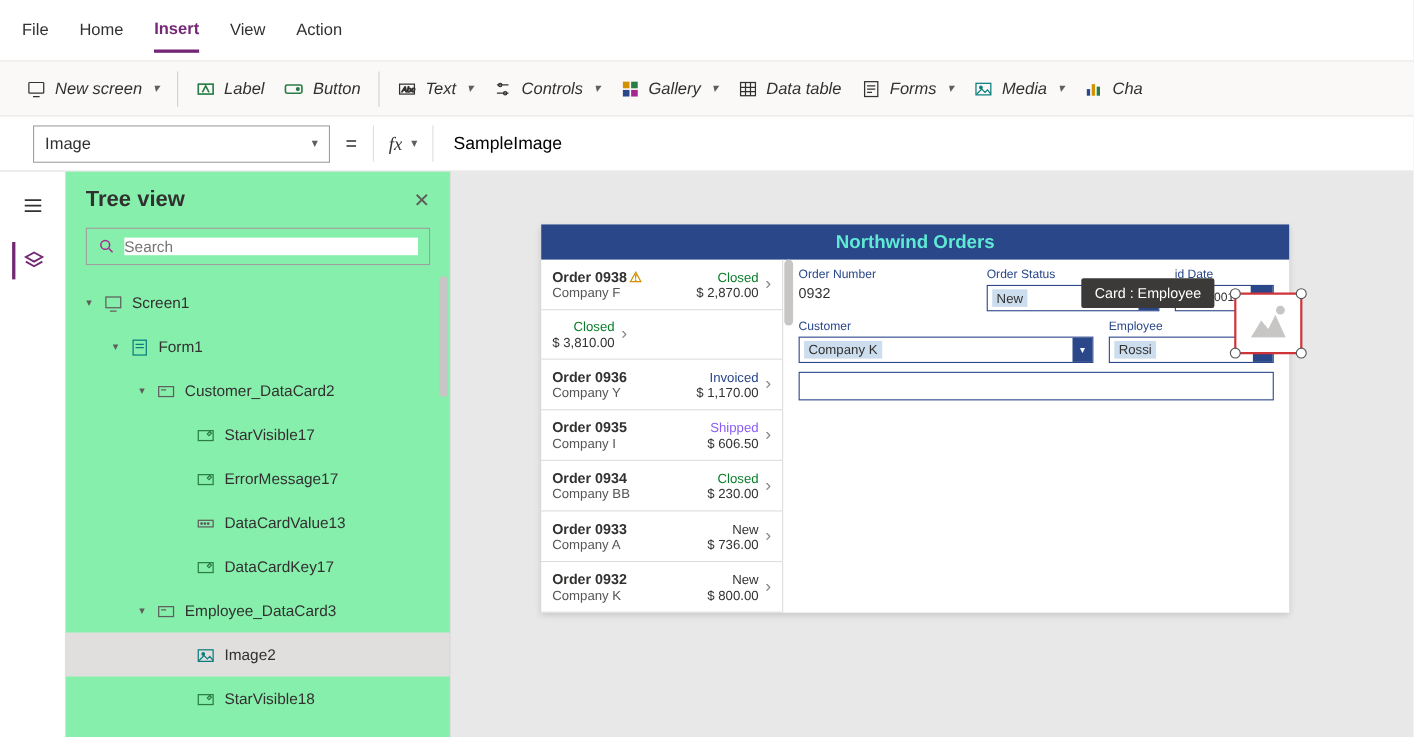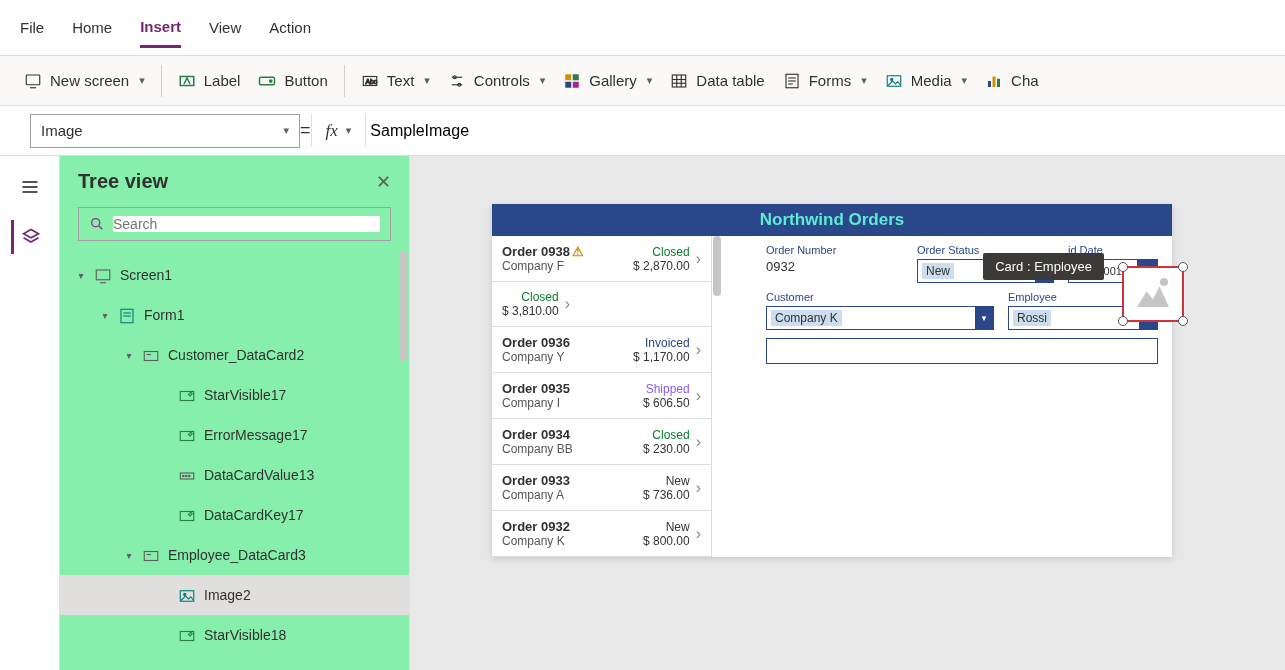--- a/index.html
+++ b/index.html
@@ -5,28 +5,28 @@
 * { box-sizing: border-box; margin: 0; padding: 0; font-family: "Segoe UI", sans-serif; }
 body { width: 1285px; height: 670px; background: #fff; overflow: hidden; font-size: 14px; color: #323130; }
 
 
 .menubar { display: flex; align-items: center; height: 56px; padding: 0 20px; gap: 28px; border-bottom: 1px solid #e1dfdd; }
 .menubar-item { font-size: 15px; color: #323130; cursor: pointer; padding: 10px 0; }
 .menubar-item.active { color: #742774; border-bottom: 3px solid #742774; font-weight: 600; }
 
 
 .ribbon { display: flex; align-items: center; height: 50px; background: #faf9f8; border-bottom: 1px solid #e1dfdd; padding: 0 12px; gap: 0; }
-.ribbon-group { display: flex; align-items: center; padding: 0 12px; gap: 18px; height: 100%; }
+.ribbon-group { display: flex; align-items: center; padding: 0 12px; gap: 18px; height: 100%; font-style: italic; }
 .ribbon-sep { width: 1px; height: 32px; background: #d2d0ce; margin: 0 4px; }
 .ribbon-btn { display: flex; align-items: center; gap: 8px; font-size: 15px; cursor: pointer; color: #323130; }
 .ribbon-btn svg, .ribbon-btn .icn { width: 18px; height: 18px; }
 .chev { font-size: 11px; color: #605e5c; margin-left: 2px; }
 
 
-.formulabar { display: flex; align-items: center; height: 50px; background: #fff; padding: 8px 30px; border-bottom: 1px solid #e1dfdd; }
+.formulabar { display: flex; align-items: center; height: 50px; background: #fff; padding: 8px 30px; gap: 14px; border-bottom: 1px solid #e1dfdd; }
 .prop-select { width: 270px; height: 34px; border: 1px solid #a19f9d; padding: 0 10px; display: flex; align-items: center; justify-content: space-between; font-size: 15px; cursor: pointer; }
 .eq { font-size: 18px; color: #323130; }
 .fx-wrap { display: flex; align-items: center; gap: 6px; border-left: 1px solid #e1dfdd; border-right: 1px solid #e1dfdd; height: 100%; padding: 0 14px; }
 .fx { font-style: italic; font-family: serif; font-size: 17px; }
 .formula-input { flex: 1; height: 34px; border: none; outline: none; font-size: 16px; padding: 0 4px; }
 
 
 .main { display: flex; height: calc(670px - 44px - 50px - 50px); }
 
 
@@ -47,21 +47,21 @@
 .node.selected { background: #e1dfdd; }
 .caret { width: 10px; font-size: 10px; color: #605e5c; text-align: center; }
 .nicon { width: 18px; height: 16px; flex-shrink: 0; }
 .nlabel { font-size: 14px; white-space: nowrap; }
 .ind0{padding-left:16px}.ind1{padding-left:40px}.ind2{padding-left:64px}.ind3{padding-left:100px}
 
 
 .canvas { flex: 1; background: #e8e8e8; position: relative; overflow: hidden; }
 .appframe { position: absolute; left: 82px; top: 48px; width: 680px; background: #fff; box-shadow: 0 2px 6px rgba(0,0,0,0.15); }
 .apptitle { background: #2a478a; color: #5eead4; text-align: center; font-weight: 600; font-size: 17px; padding: 6px 0; }
-.appbody { display: flex; gap: 40px; }
+.appbody { display: flex; }
 .orderlist { width: 220px; border-right: 1px solid #ddd; }
 .orderitem { border-bottom: 1px solid #ddd; padding: 8px 10px; display: flex; align-items: center; position: relative; cursor: pointer; }
 .orderitem .col1 { flex: 1; }
 .onum { font-weight: 600; font-size: 13px; display: flex; align-items: center; gap: 2px; }
 .ocomp { font-size: 12px; color: #555; }
 .col2 { text-align: right; }
 .ostatus { font-size: 12px; font-weight: 500; }
 .oprice { font-size: 12px; color: #333; }
 .arrow { color: #888; font-size: 16px; padding-left: 6px; }
 .st-Closed{color:#0a7d2b}.st-Invoiced{color:#2a478a}.st-Shipped{color:#8b5cf6}.st-New{color:#333}

